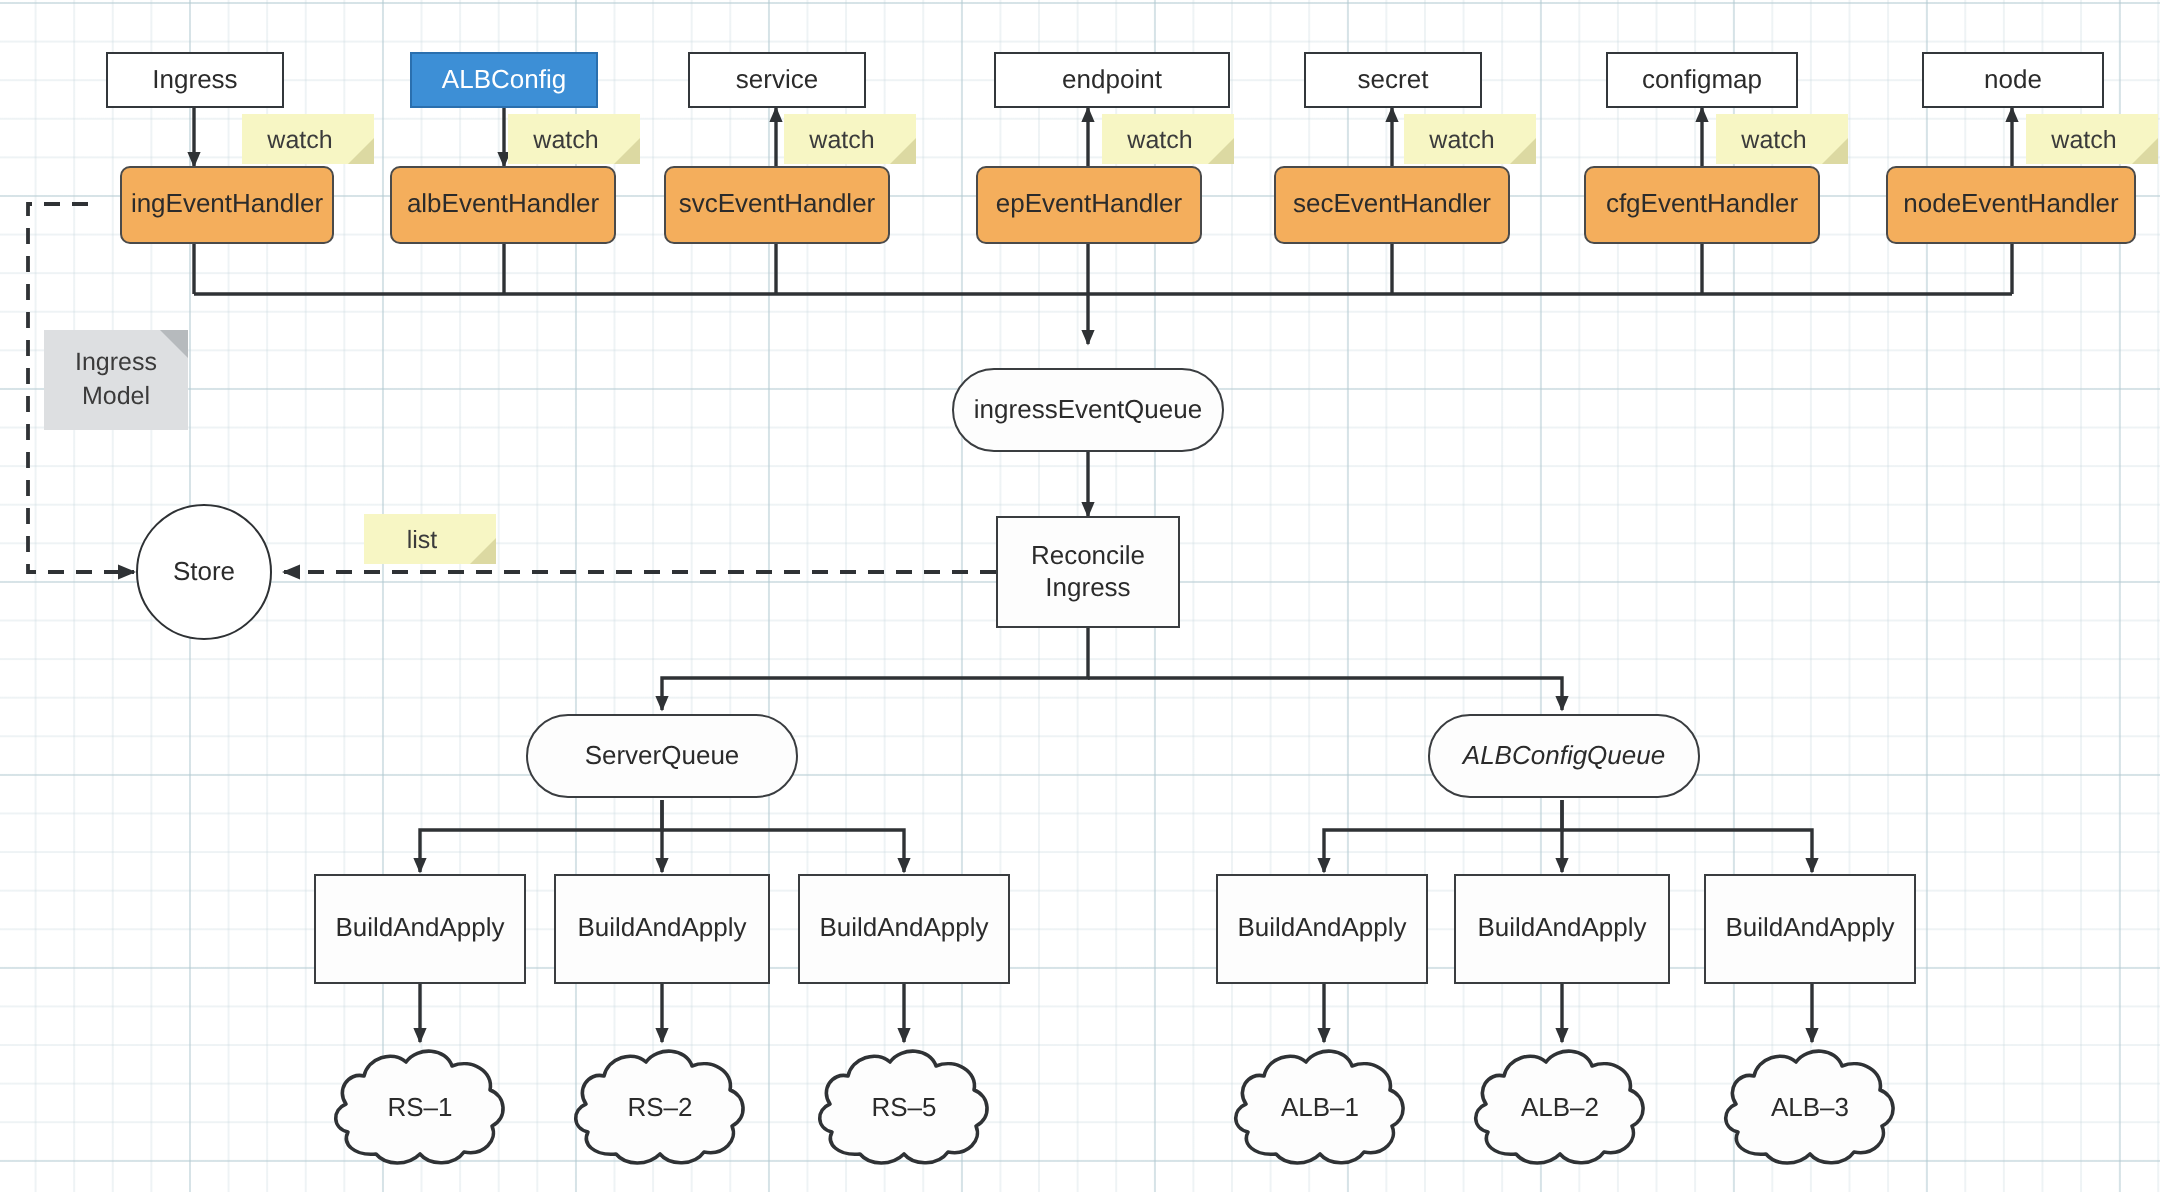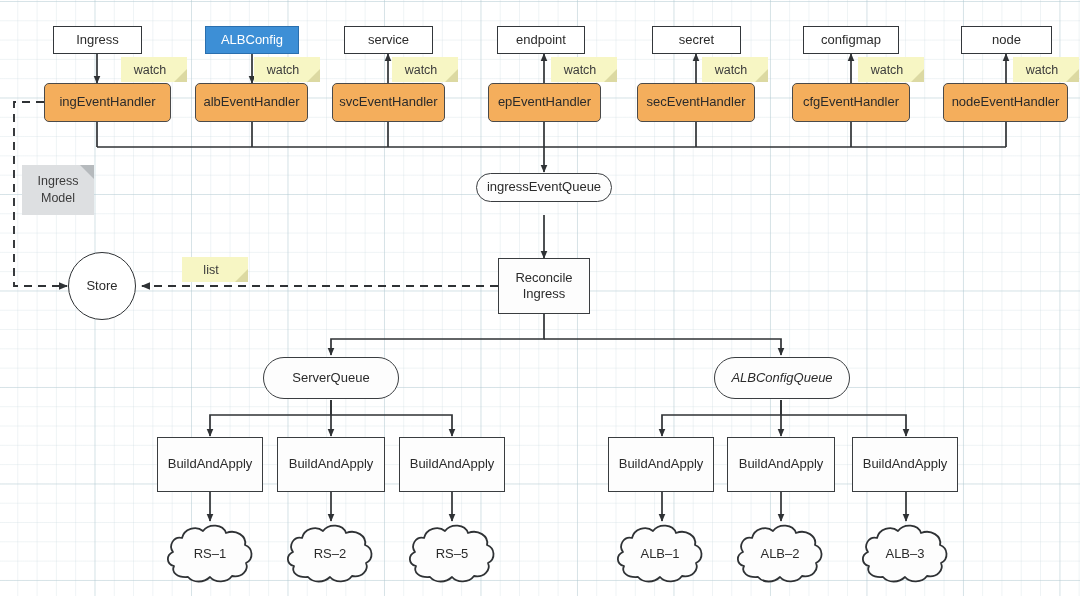--- a/index.html
+++ b/index.html
@@ -134,21 +134,21 @@
 
   <div class="node res" style="left:53px;top:26px;width:89px;height:28px;">
     <span>Ingress</span>
   </div>
   <div class="node res sel" style="left:205px;top:26px;width:94px;height:28px;">
     <span>ALBConfig</span>
   </div>
   <div class="node res" style="left:344px;top:26px;width:89px;height:28px;">
     <span>service</span>
   </div>
-  <div class="node res" style="left:497px;top:26px;width:88px;height:28px;">
+  <div class="node res" style="left:497px;top:26px;width:118px;height:28px;">
     <span>endpoint</span>
   </div>
   <div class="node res" style="left:652px;top:26px;width:89px;height:28px;">
     <span>secret</span>
   </div>
   <div class="node res" style="left:803px;top:26px;width:96px;height:28px;">
     <span>configmap</span>
   </div>
   <div class="node res" style="left:961px;top:26px;width:91px;height:28px;">
     <span>node</span>
@@ -183,21 +183,21 @@
     <div class="sheet"></div>
     <div class="fold"></div>
     <span class="txt">watch</span>
   </div>
   <div class="note" style="left:1013px;top:57px;width:66px;height:25px;">
     <div class="sheet"></div>
     <div class="fold"></div>
     <span class="txt">watch</span>
   </div>
 
-  <div class="node handler" style="left:44px;top:83px;width:127px;height:39px;">
+  <div class="node handler" style="left:60px;top:83px;width:107px;height:39px;">
     <span>ingEventHandler</span>
   </div>
   <div class="node handler" style="left:195px;top:83px;width:113px;height:39px;">
     <span>albEventHandler</span>
   </div>
   <div class="node handler" style="left:332px;top:83px;width:113px;height:39px;">
     <span>svcEventHandler</span>
   </div>
   <div class="node handler" style="left:637px;top:83px;width:118px;height:39px;">
     <span>secEventHandler</span>
@@ -224,21 +224,21 @@
   <div class="node circle" style="left:68px;top:252px;width:68px;height:68px;">
     <span>Store</span>
   </div>
 
   <div class="note" style="left:182px;top:257px;width:66px;height:25px;">
     <div class="sheet"></div>
     <div class="fold"></div>
     <span class="txt">list</span>
   </div>
 
-  <div class="node queue" style="left:476px;top:173px;width:136px;height:29px;">
+  <div class="node queue" style="left:476px;top:184px;width:136px;height:42px;">
     <span>ingressEventQueue</span>
   </div>
 
   <div class="node proc" style="left:498px;top:258px;width:92px;height:56px;flex-direction:column;">
     <span>Reconcile</span>
     <span>Ingress</span>
   </div>
 
   <div class="node queue" style="left:263px;top:357px;width:136px;height:42px;">
     <span>ServerQueue</span>

